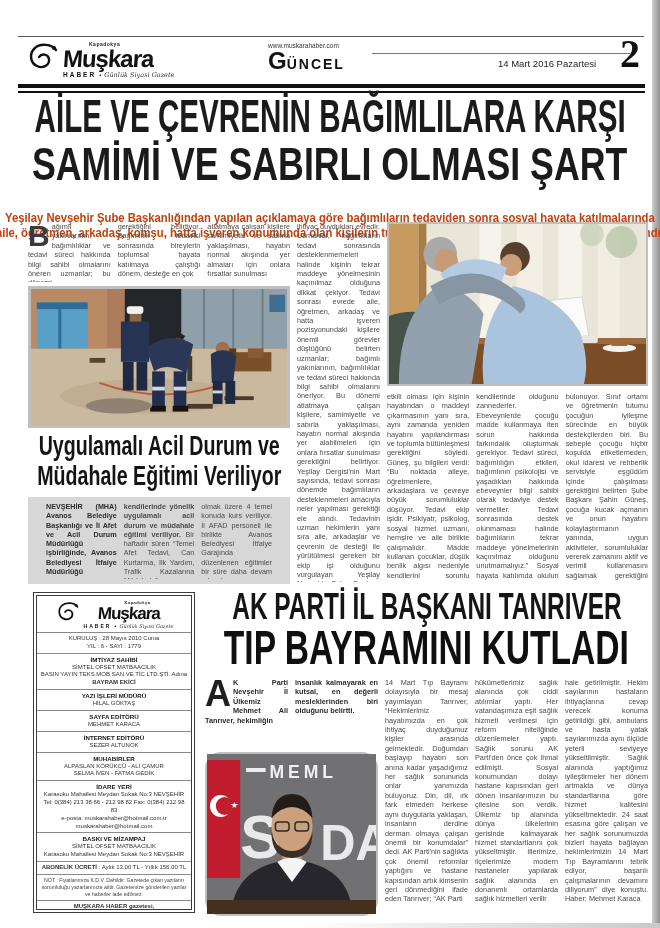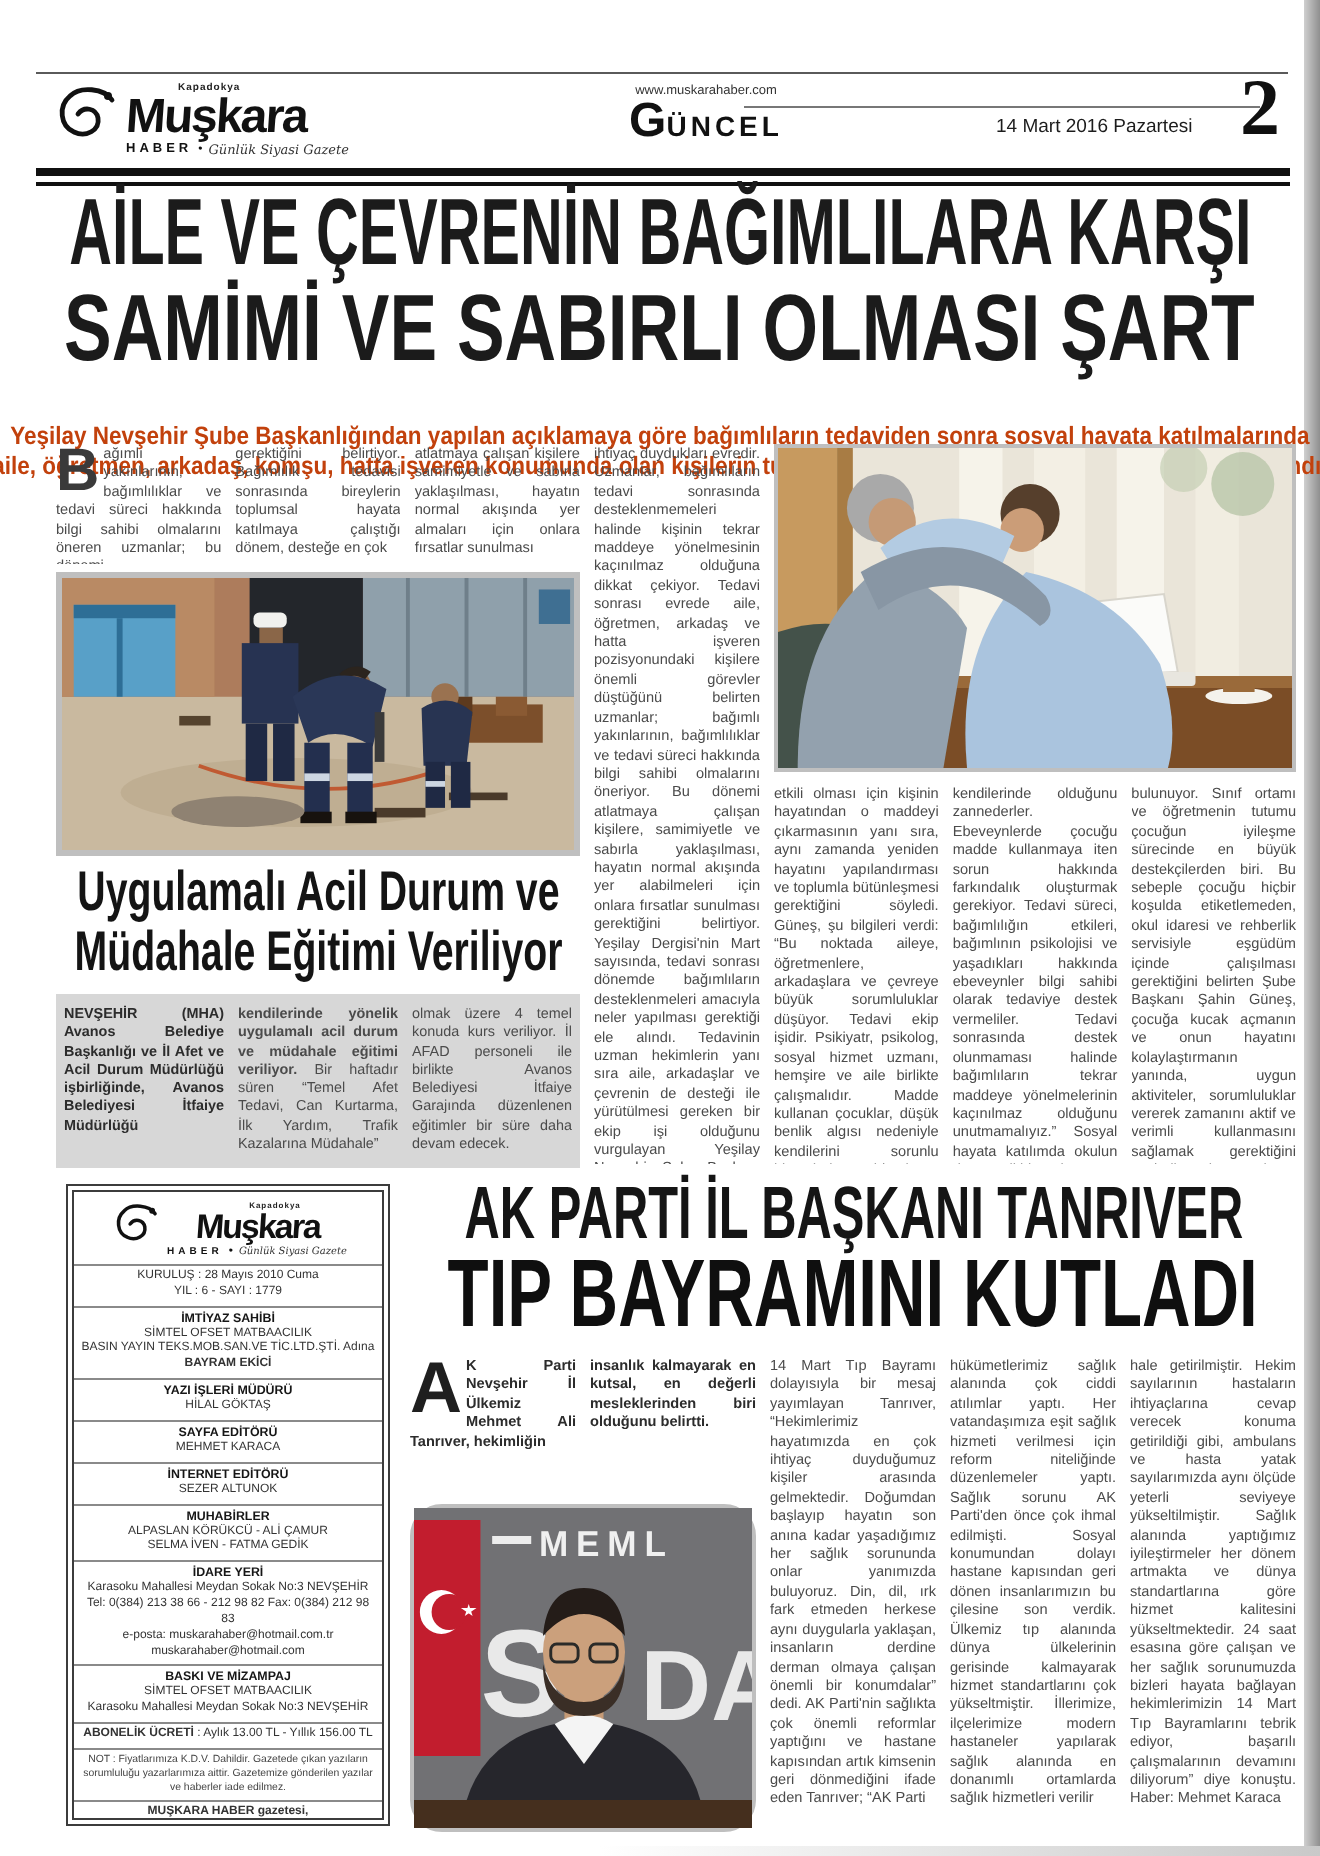--- a/index.html
+++ b/index.html
@@ -20,21 +20,21 @@
   .logo .emblem{width:34px;height:30px;}
   .logo-text{display:flex;flex-direction:column;line-height:1;}
   .logo-region{font-size:5px;font-weight:bold;color:#222;margin-left:26px;letter-spacing:.5px;}
   .logo-name{font-size:24px;font-weight:bold;color:#111;letter-spacing:-1px;transform:skewX(-4deg);}
   .logo-sub-row{display:flex;align-items:center;gap:3px;margin-top:1px;}
   .logo-sub{font-size:6.5px;font-weight:bold;letter-spacing:2px;color:#111;}
   .logo-dot{font-size:6px;color:#111;}
   .logo-tagline{font-family:"DejaVu Serif",serif;font-style:italic;font-size:6.5px;color:#333;}
   .hdr-logo{left:26px;top:42px;}
 
-  .guncel{left:268px;top:42px;width:170px;text-align:center;}
+  .guncel{left:268px;top:42px;width:170px;}
   .guncel-url{font-size:6.5px;color:#333;}
   .guncel-word{line-height:1;color:#111;font-weight:bold;}
   .guncel-g{font-size:24px;}
   .guncel-rest{font-size:14px;letter-spacing:2px;}
   .hdr-hairline{left:372px;top:53px;width:258px;height:1px;background:#777;}
   .hdr-date{left:498px;top:58px;font-size:9.5px;color:#1c1c1c;}
   .hdr-pagenum{left:620px;top:34px;font-family:"Liberation Serif",serif;font-size:40px;font-weight:bold;color:#101010;line-height:1;}
 
   
   .cond{white-space:nowrap;display:flex;justify-content:center;}
@@ -58,21 +58,21 @@
   .lead-col4{left:297px;top:222px;width:83px;height:360px;}
   .lead-right{left:387px;top:392px;width:261px;height:190px;}
 
   .photo-frame{box-sizing:border-box;border:3px solid #bfbfbf;background:#ddd;}
   .photo-workers{left:28px;top:286px;width:262px;height:142px;}
   .photo-hug{left:387px;top:222px;width:261px;height:164px;border-width:2px;}
   .photo-frame svg{display:block;width:100%;height:100%;}
 
   .acil-head{left:20px;top:431px;width:278px;color:#141414;font-weight:bold;font-size:28px;line-height:1.08;}
   .acil-head .cond>span{transform:scaleX(.70);}
-  .graybox{left:28px;top:497px;width:262px;height:87px;background:#d7d7d7;box-sizing:border-box;padding:5px 4px;}
+  .graybox{left:28px;top:497px;width:262px;height:87px;background:#d7d7d7;box-sizing:border-box;padding:5px 18px;}
   .graybox .bodytxt{font-size:7.2px;}
 
   
   .masthead{left:33px;top:592px;width:162px;height:321px;border:1px solid #3c3c3c;box-sizing:border-box;background:#fff;}
   .masthead-inner{position:absolute;left:2px;top:2px;right:2px;bottom:2px;border:1px solid #3c3c3c;display:flex;flex-direction:column;overflow:hidden;}
   .m-sec{border-top:1px solid #8a8a8a;text-align:center;padding:2px 3px;}
   .m-sec:first-child{border-top:none;}
   .m-title{font-size:6.2px;font-weight:bold;color:#161616;line-height:1.3;}
   .m-line{font-size:6px;color:#333;line-height:1.3;}
   .m-note{font-size:5.2px;color:#444;line-height:1.35;}

